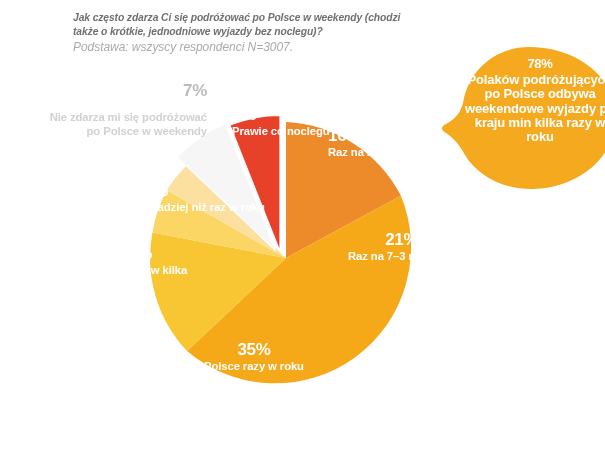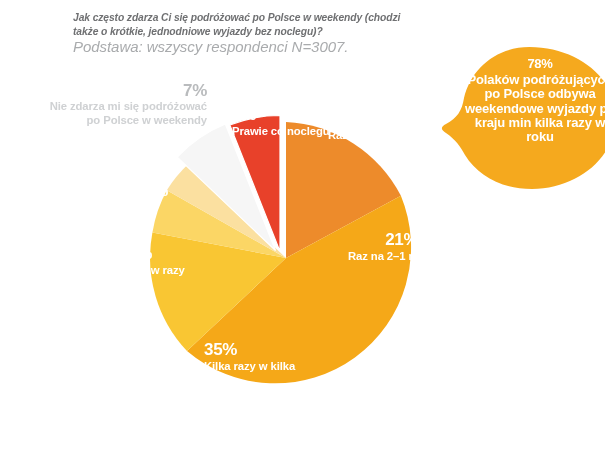--- a/index.html
+++ b/index.html
@@ -33,21 +33,21 @@
   .header .question {
     font-size: 10.3px;
     font-style: italic;
     font-weight: bold;
     color: #6f7072;
     line-height: 14.2px;
     letter-spacing: -0.1px;
   }
   .header .base {
     margin-top: 2px;
-    font-size: 15px;
+    font-size: 12px;
     font-style: italic;
     font-weight: normal;
     color: #a9abad;
     line-height: 12px;
     letter-spacing: -0.05px;
   }
 
   
   #chart-svg {
     position: absolute;
@@ -73,21 +73,21 @@
     font-size: 11.3px;
     margin-top: 2px;
     line-height: 13.2px;
     letter-spacing: -0.1px;
   }
 
   
   #label-6   { left: 216px; top: 106px; text-align: left;  }
   #label-16  { left: 312px; top: 127px; text-align: left;  }
   #label-21  { left: 332px; top: 231px; text-align: center;  }
-  #label-35  { left: 188px; top: 341px; text-align: left;  }
+  #label-35  { left: 188px; top: 341px; text-align: center;  }
   #label-7b  { left: 112px; top: 245px; text-align: left;  }
   #label-8   { left: 128px; top: 182px; text-align: left;  }
 
   #label-7a {
     position: absolute;
     left: 26px;
     top: 82px;
     width: 165px;
     text-align: right;
     font-weight: bold;
@@ -96,21 +96,21 @@
   #label-7a .pct {
     display: block;
     font-size: 17px;
     color: #b9bbbd;
     letter-spacing: -0.3px;
   }
   #label-7a .cap {
     display: block;
     font-size: 11.3px;
     color: #cfd1d3;
-    margin-top: 1px;
+    margin-top: 12px;
     line-height: 13.4px;
     letter-spacing: -0.1px;
   }
 
   
   #callout {
     position: absolute;
     left: 424px;
     top: 45px;
   }
@@ -167,40 +167,42 @@
       <path fill="#E8412A" stroke="#FFFFFF" stroke-width="1.2" d="M 270 258 L 219.85 131.54 A 136 136 0 0 1 270 122 Z"></path>
     </g>
   </svg>
 
   <div class="slice-label" id="label-6">
     <span class="pct">6%</span>
     <span class="cap">Prawie co noclegu</span>
   </div>
 
   <div class="slice-label" id="label-16">
+    <span class="pct">16%</span>
     <span class="cap">Raz na krótkie</span>
   </div>
 
   <div class="slice-label" id="label-21">
     <span class="pct">21%</span>
-    <span class="cap">Raz na 2–1 miesiące</span>
+    <span class="cap">Raz na 7–3 miesiące</span>
   </div>
 
   <div class="slice-label" id="label-35">
     <span class="pct">35%</span>
-    <span class="cap">Kilka razy w kilka</span>
+    <span class="cap">Polsce razy w roku</span>
   </div>
 
   <div class="slice-label" id="label-7b">
     <span class="pct">7%</span>
-    <span class="cap">Raz w razy</span>
+    <span class="cap">Raz w kilka</span>
   </div>
 
   <div class="slice-label" id="label-8">
     <span class="pct">8%</span>
+    <span class="cap">Rzadziej niż raz w roku</span>
   </div>
 
   <div id="label-7a">
     <span class="pct">7%</span>
     <span class="cap">Nie zdarza mi się podróżować po Polsce w weekendy</span>
   </div>
 
   <svg id="callout" width="178" height="152" viewBox="0 0 178 152">
     <path fill="#F5A91E" d="M 89.5 2
              C 137 2 176 33 176 72

